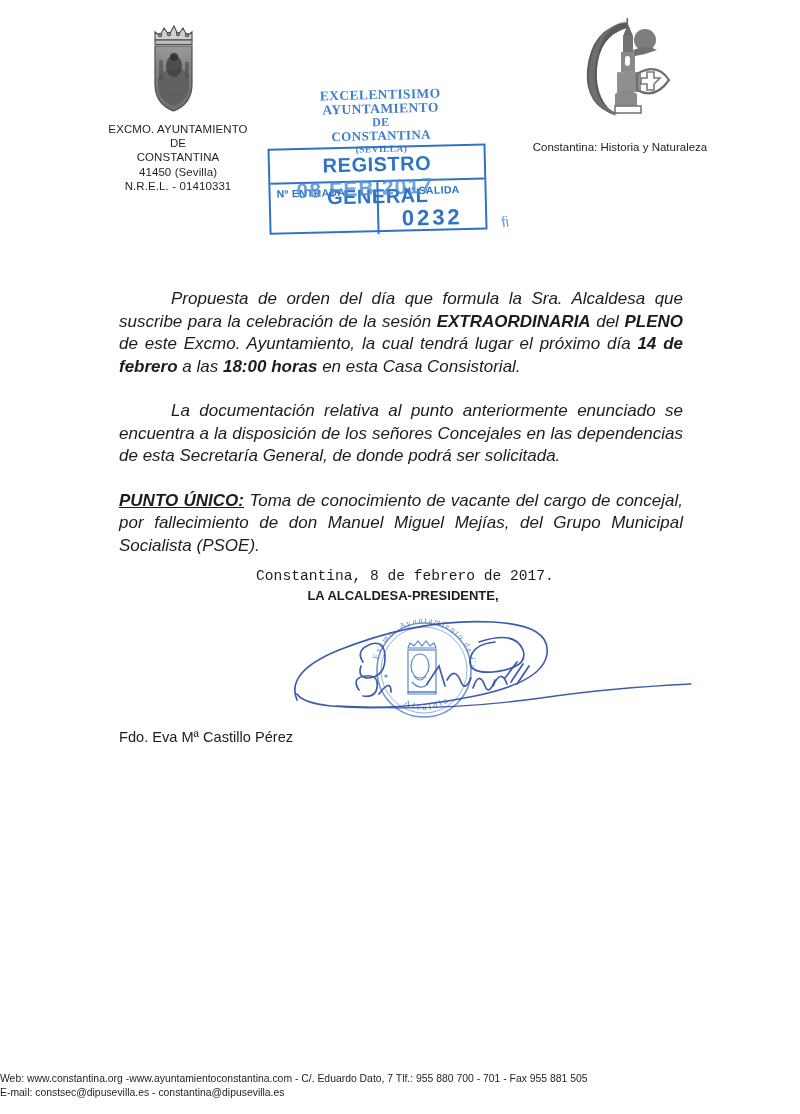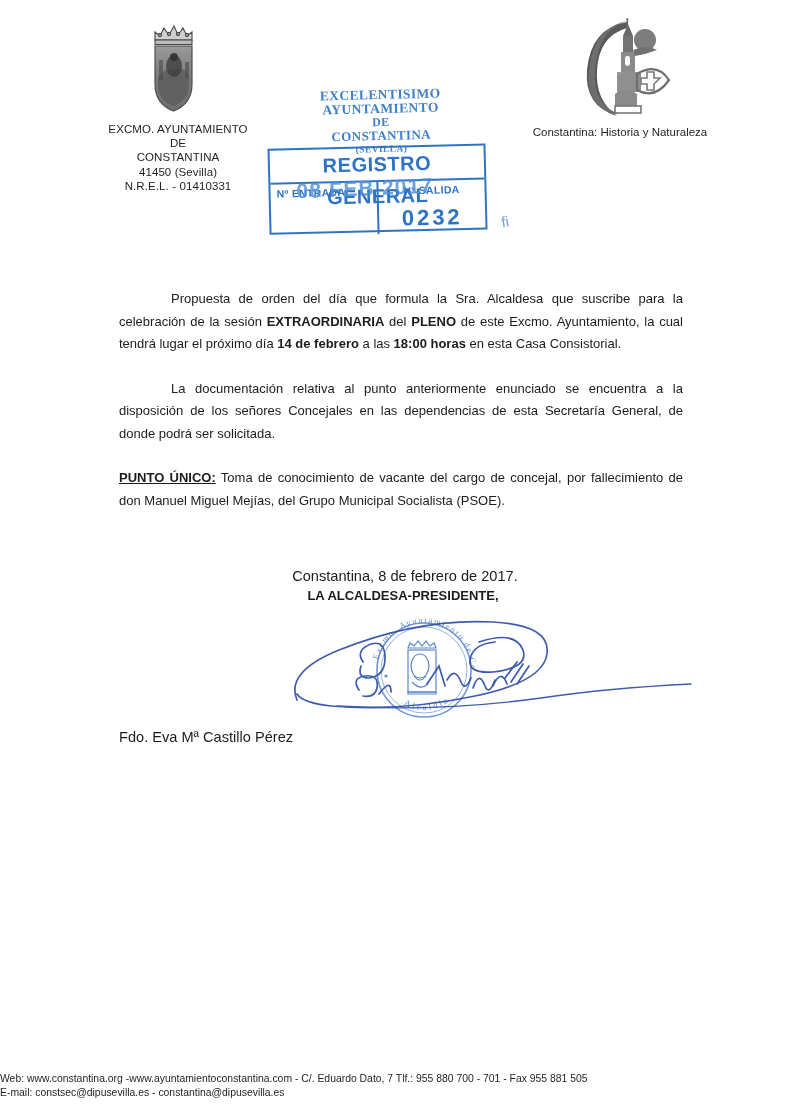--- a/index.html
+++ b/index.html
@@ -153,59 +153,61 @@
   
   .brand-block {
     position: absolute;
     left: 520px;
     top: 14px;
     width: 200px;
     text-align: center;
   }
   .brand-mark { display: block; margin: 0 auto; }
   .brand-tagline {
-    margin-top: 4px;
+    margin-top: 19px;
     font-size: 11.5px;
     color: #1f1f1f;
   }
 
   
   .doc-body {
     position: absolute;
     left: 119px;
     top: 288px;
     width: 564px;
   }
   .para {
-    font-size: 13px;
+    font-size: 17px;
     line-height: 22.5px;
     text-align: justify;
     text-justify: inter-word;
     margin: 0 0 22px 0;
     color: #1c1c1c;
+    font-style: italic;
   }
   .para.indent { text-indent: 52px; }
   .para b { font-weight: bold; }
   .label-underline {
     font-weight: bold;
     text-decoration: underline;
   }
 
   
   .signoff {
     position: absolute;
     left: 119px;
     top: 566px;
     width: 564px;
     text-align: center;
   }
   .signoff-place {
     font-size: 14.6px;
     line-height: 20px;
     padding-left: 8px;
+    font-family: Liberation Mono, monospace;
   }
   .signoff-role {
     font-size: 13px;
     line-height: 20px;
     padding-left: 4px;
     font-weight: bold;
   }
 
   .sign-area {
     position: absolute;

